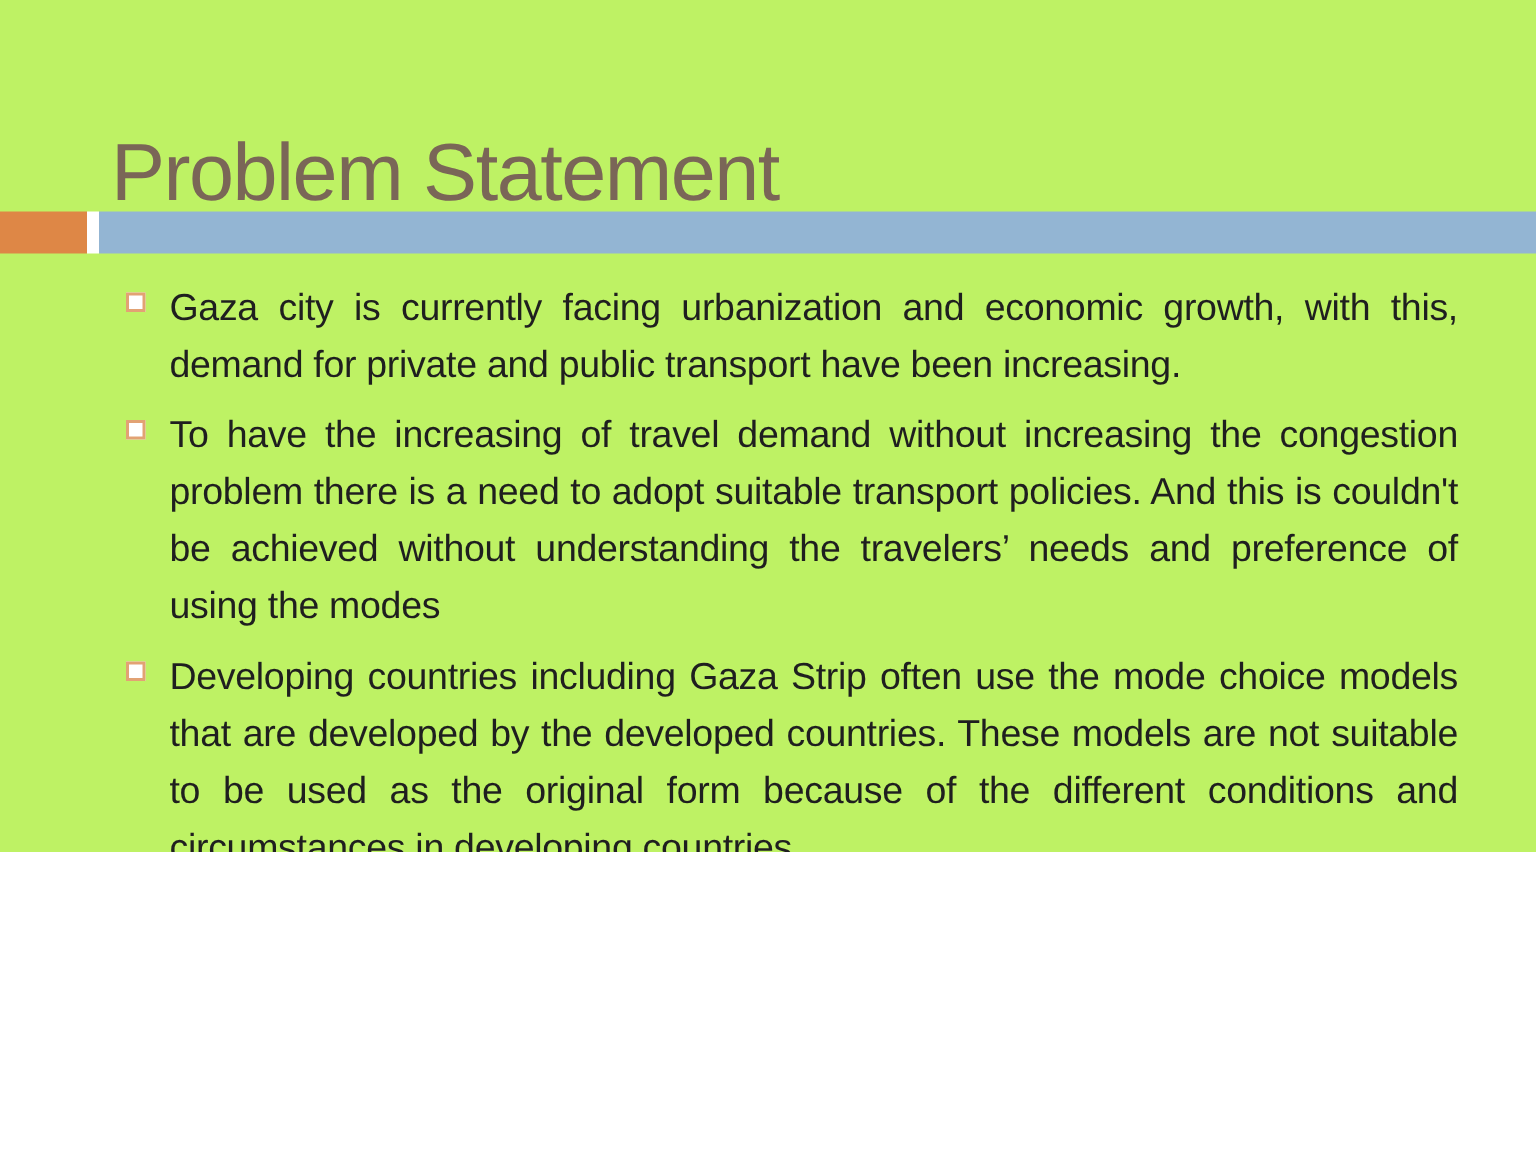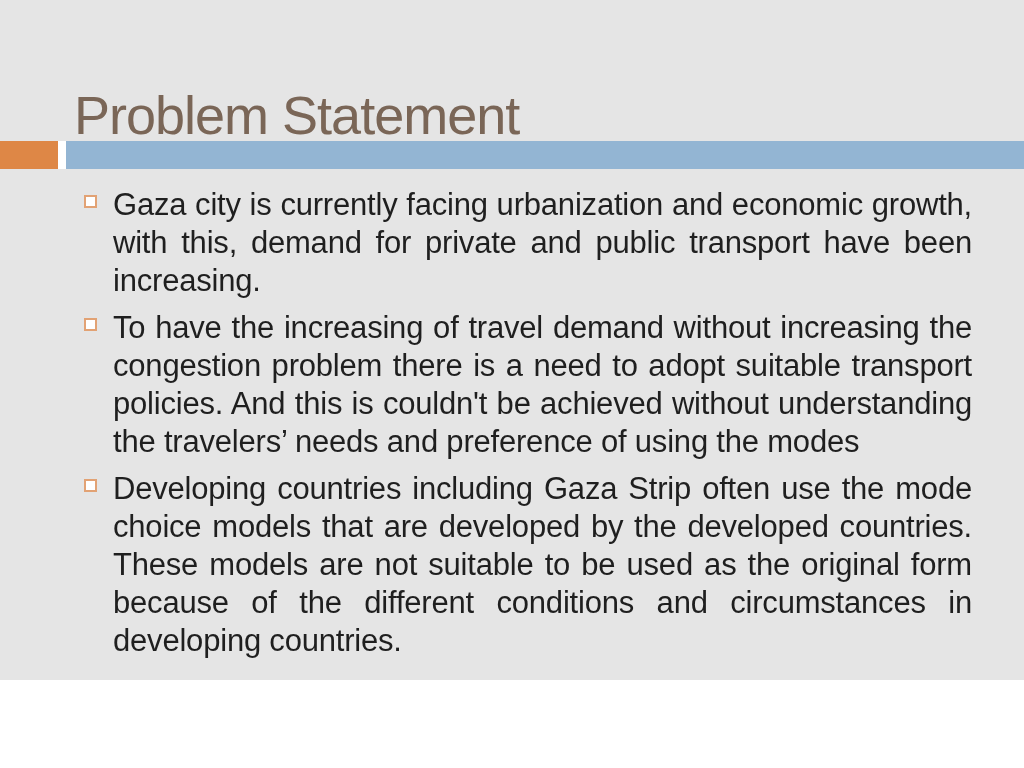--- a/index.html
+++ b/index.html
@@ -3,22 +3,22 @@
 <meta charset="utf-8">
 <style>
   html, body {
     margin: 0;
     padding: 0;
     background: #ffffff;
   }
   .slide {
     position: relative;
     width: 1024px;
-    height: 680px;
-    background: #e5e5e5;
+    height: 568px;
+    background: #bef264;
     overflow: hidden;
     font-family: "Liberation Sans", sans-serif;
     text-decoration: underline;
   }
   .slide-title {
     position: absolute;
     top: 50px;
     left: 74px;
     right: 40px;
     font-size: 54px;
@@ -67,21 +67,21 @@
     flex: 0 0 auto;
     width: 13px;
     height: 13px;
     margin: 9px 16px 0 0;
     border: 2px solid var(--bullet-border, #e2a274);
     background: #ffffff;
     box-sizing: border-box;
   }
   .bullet-text {
     flex: 1 1 auto;
-    font-size: 31px;
+    font-size: 25px;
     line-height: 38px;
     letter-spacing: -0.2px;
     color: var(--body-text, #1f1f1f);
     text-align: justify;
     text-justify: inter-word;
   }
 </style>
 </head>
 <body>
 

